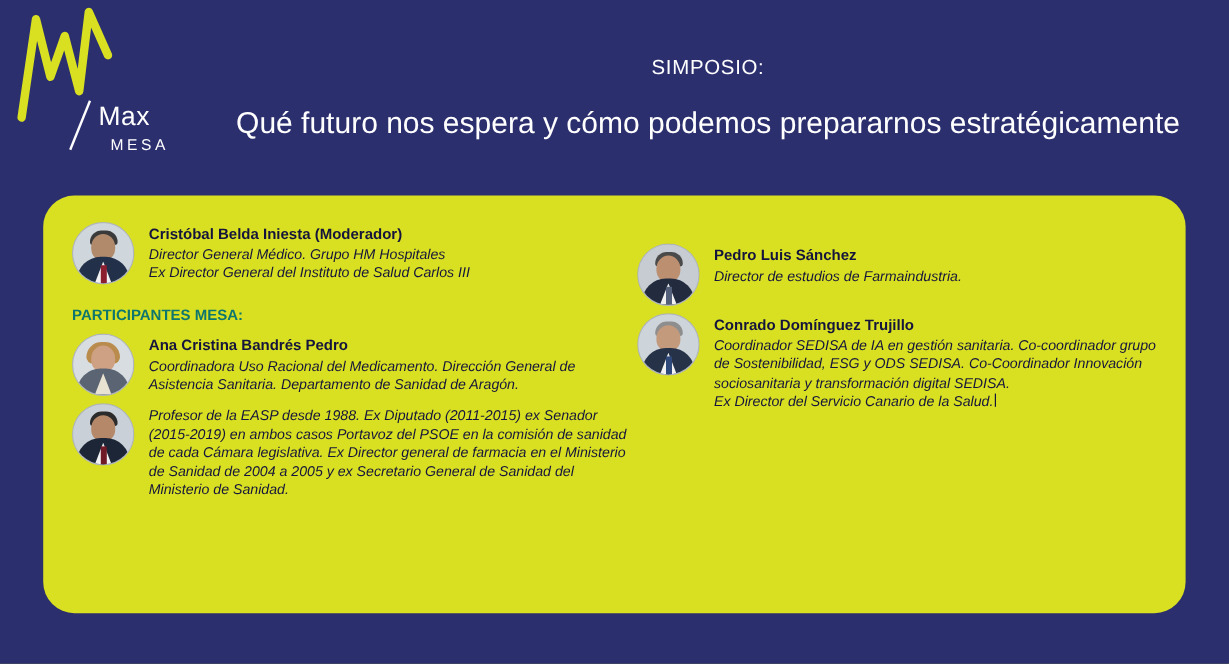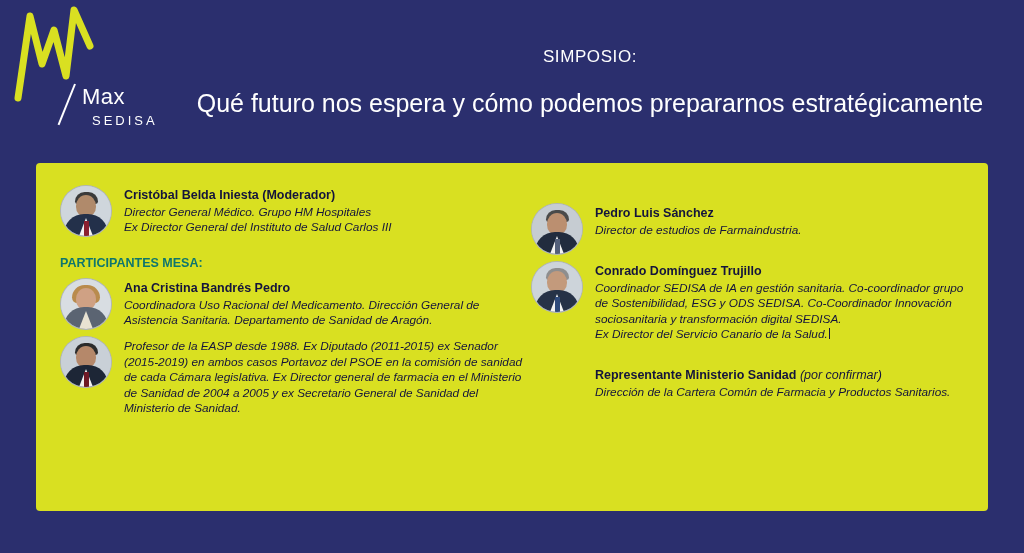--- a/index.html
+++ b/index.html
@@ -80,21 +80,21 @@
     font-weight: 300;
     line-height: 1.15;
   }
 
   
   .panel {
     position: absolute;
     left: 36px; top: 163px;
     width: 952px; height: 348px;
     background: #d9e021;
-    border-radius: 4px;
+    border-radius: 26px;
   }
   .col {
     position: absolute;
     top: 22px;
   }
   .col-left { left: 24px; width: 470px; }
   .col-right { left: 495px; width: 445px; }
 
   .entry {
     position: relative;
@@ -187,21 +187,21 @@
 <body>
 
 <div class="slide">
 
   <div class="logo-area">
     <svg class="logo-zig" viewBox="0 0 86 96">
       <polyline points="6,92 18,10 30,58 42,24 54,70 62,4 78,40" fill="none" stroke="#d9e021" stroke-width="7" stroke-linecap="round" stroke-linejoin="round"></polyline>
     </svg>
     <div class="logo-slash"></div>
     <div class="logo-word">Max</div>
-    <div class="logo-sub">SEDISA</div>
+    <div class="logo-sub">MESA</div>
   </div>
 
   <div class="header">
     <div class="simposio">SIMPOSIO:</div>
     <div class="subtitle">Qué futuro nos espera y cómo podemos prepararnos estratégicamente</div>
   </div>
 
   <div class="panel">
 
     <div class="col col-left">
@@ -280,22 +280,16 @@
           <div class="shirt"></div>
           <div class="tie" style="background:#2f4a7a"></div>
         </div>
         <div class="etext">
           <div class="ename">Conrado Domínguez Trujillo</div>
           <div class="erole" style="white-space:pre-line"><span>Coordinador SEDISA de IA en gestión sanitaria. Co-coordinador grupo de Sostenibilidad, ESG y ODS SEDISA. Co-Coordinador Innovación sociosanitaria y transformación digital SEDISA.
 Ex Director del Servicio Canario de la Salud.</span><span class="caret"></span></div>
         </div>
       </div>
 
-      <div class="entry no-avatar" style="margin-top:22px">
-        <div class="etext">
-          <div class="ename"><span>Representante Ministerio Sanidad</span> <span class="plain">(por confirmar)</span></div>
-          <div class="erole" style="white-space:pre-line">Dirección de la Cartera Común de Farmacia y Productos Sanitarios.</div>
-        </div>
-      </div>
 
     </div>
   </div>
 </div>
 
 </body></html>

